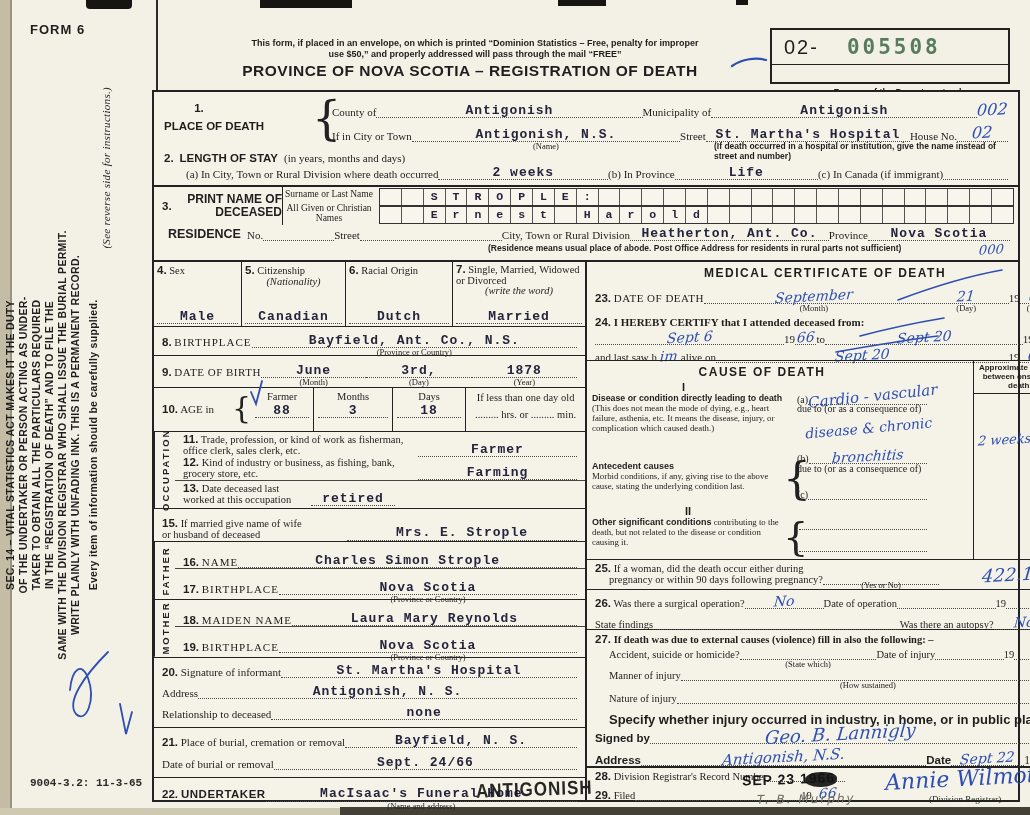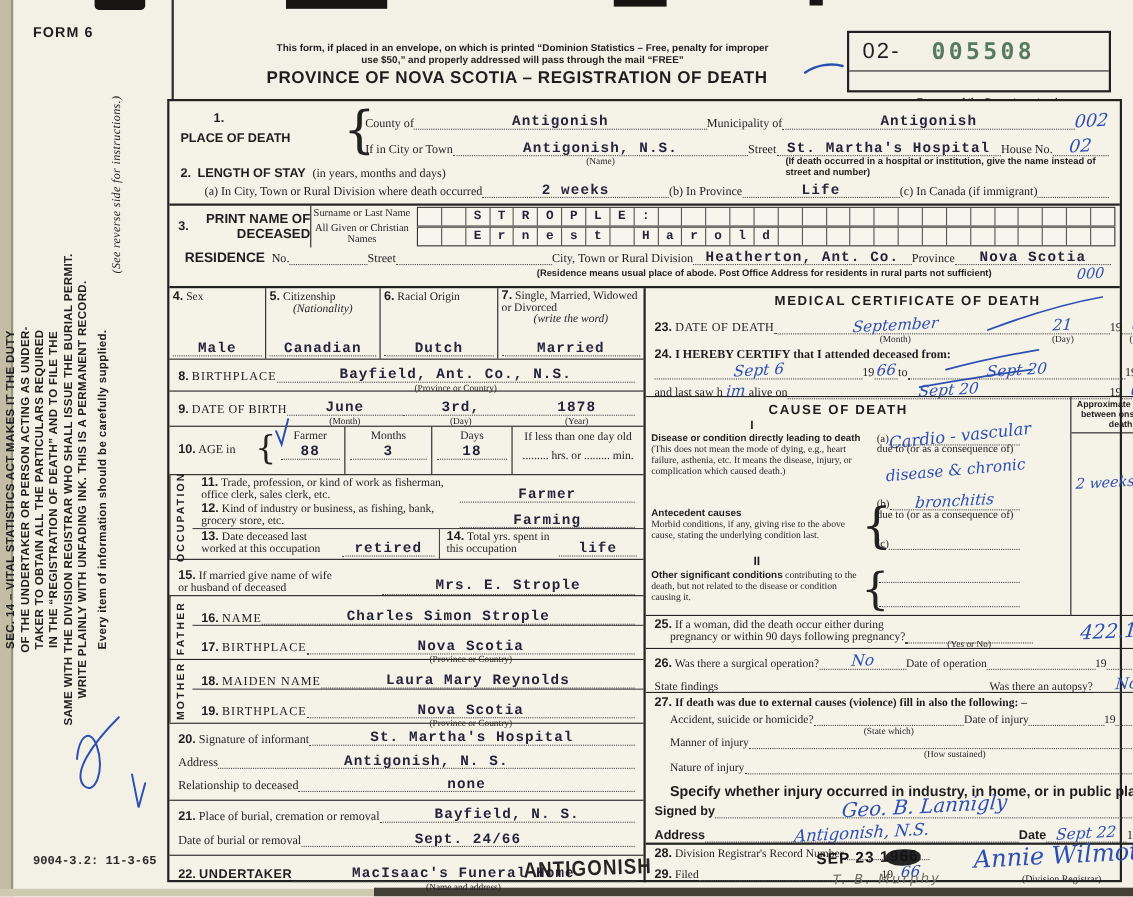--- a/index.html
+++ b/index.html
@@ -328,24 +328,20 @@
           </div>
           <div class="fr" style="flex:1;padding:0 8px;">
             <span style="flex:0 0 235px;line-height:11.5px;"><span class="secnum">12.</span> <span>Kind of industry or business, as fishing, bank, grocery store, etc.</span></span>
             <span class="lead"><span class="tw">Farming</span></span>
           </div>
           <div style="flex:1;display:flex;border-top:1px solid #444;">
             <div class="fr" style="flex:0 0 224px;padding:2px 4px 2px 8px;box-sizing:border-box;">
               <span style="flex:0 0 128px;line-height:11.5px;"><span class="secnum">13.</span> <span>Date deceased last worked at this occupation</span></span>
               <span class="lead"><span class="tw">retired</span></span>
             </div>
-            <div class="fr" style="flex:1;border-left:1px solid #444;padding:2px 6px;box-sizing:border-box;">
-              <span style="flex:0 0 102px;line-height:11.5px;"><span class="secnum">14.</span> <span>Total yrs. spent in this occupation</span></span>
-              <span class="lead"><span class="tw">life</span></span>
-            </div>
           </div>
         </div>
       </div>
 
       <div class="lrow fr" style="height:33px;padding:4px 8px 0;">
         <span style="flex:0 0 185px;font-size:10.5px;line-height:11.5px;"><span class="secnum">15.</span> <span>If married give name of wife</span><br><span>or husband of deceased</span></span>
         <span class="lead"><span class="tw">Mrs. E. Strople</span></span>
       </div>
 
       <div class="lrow grp" style="height:59px;">

